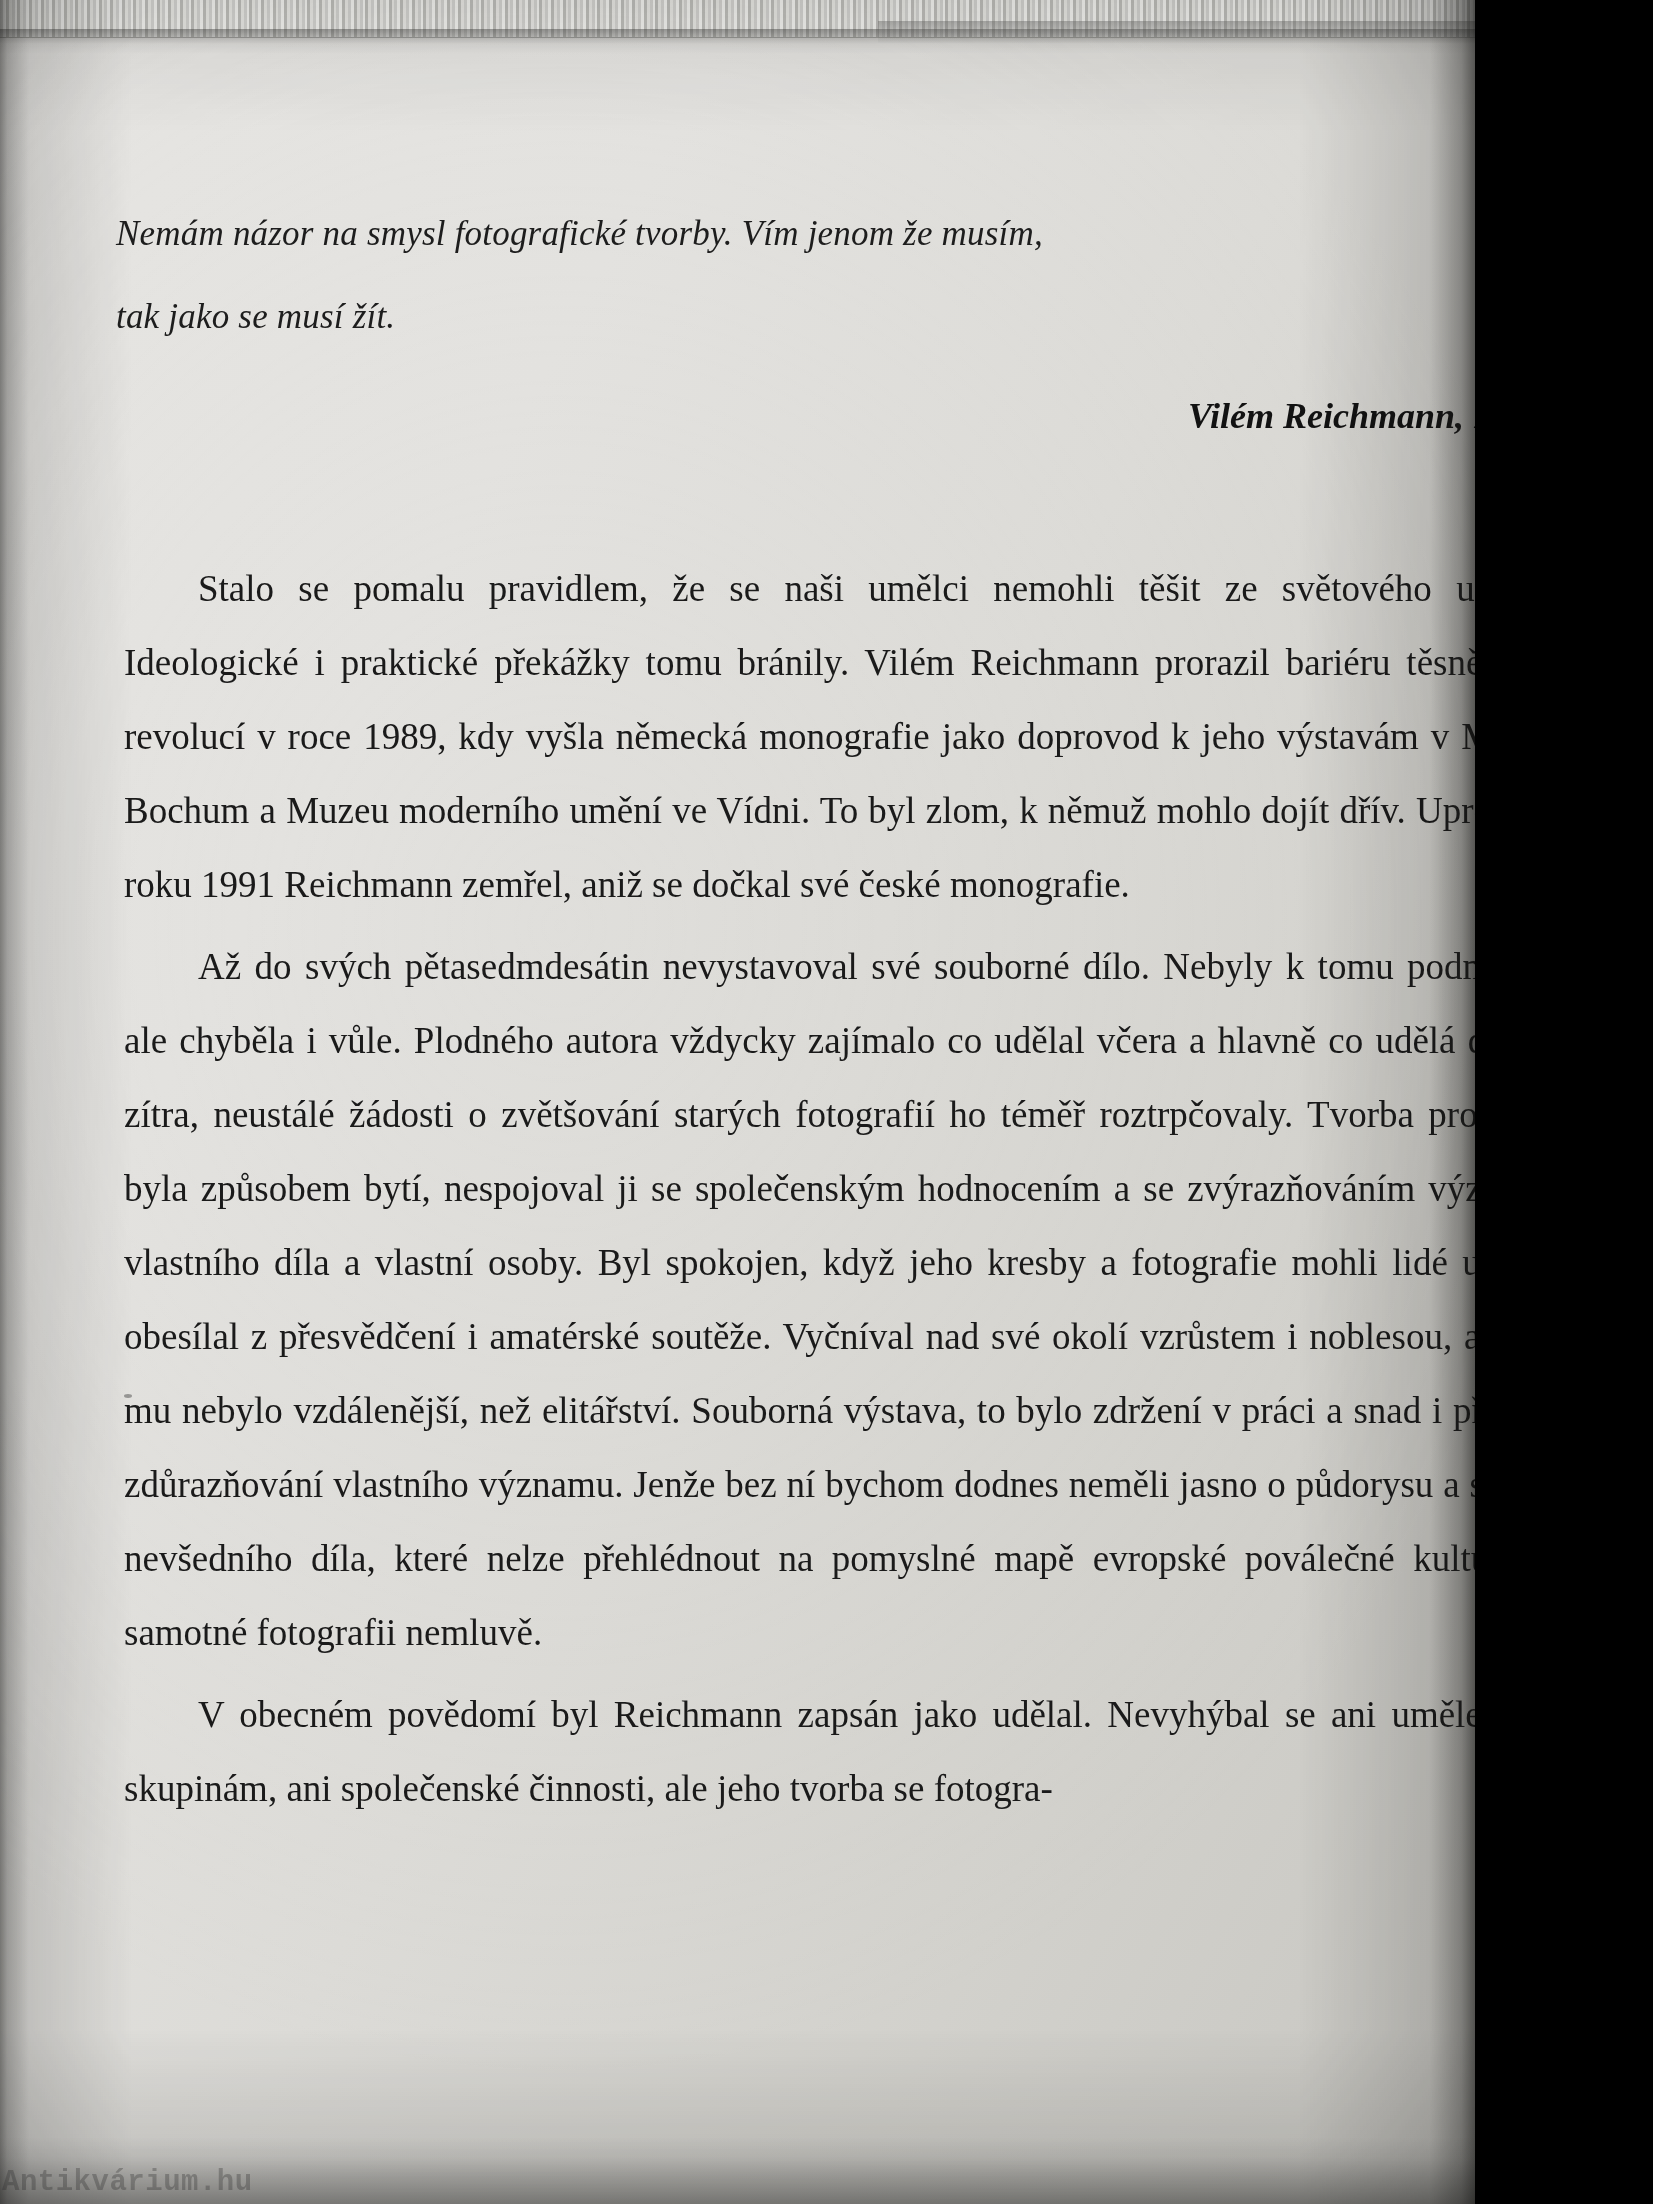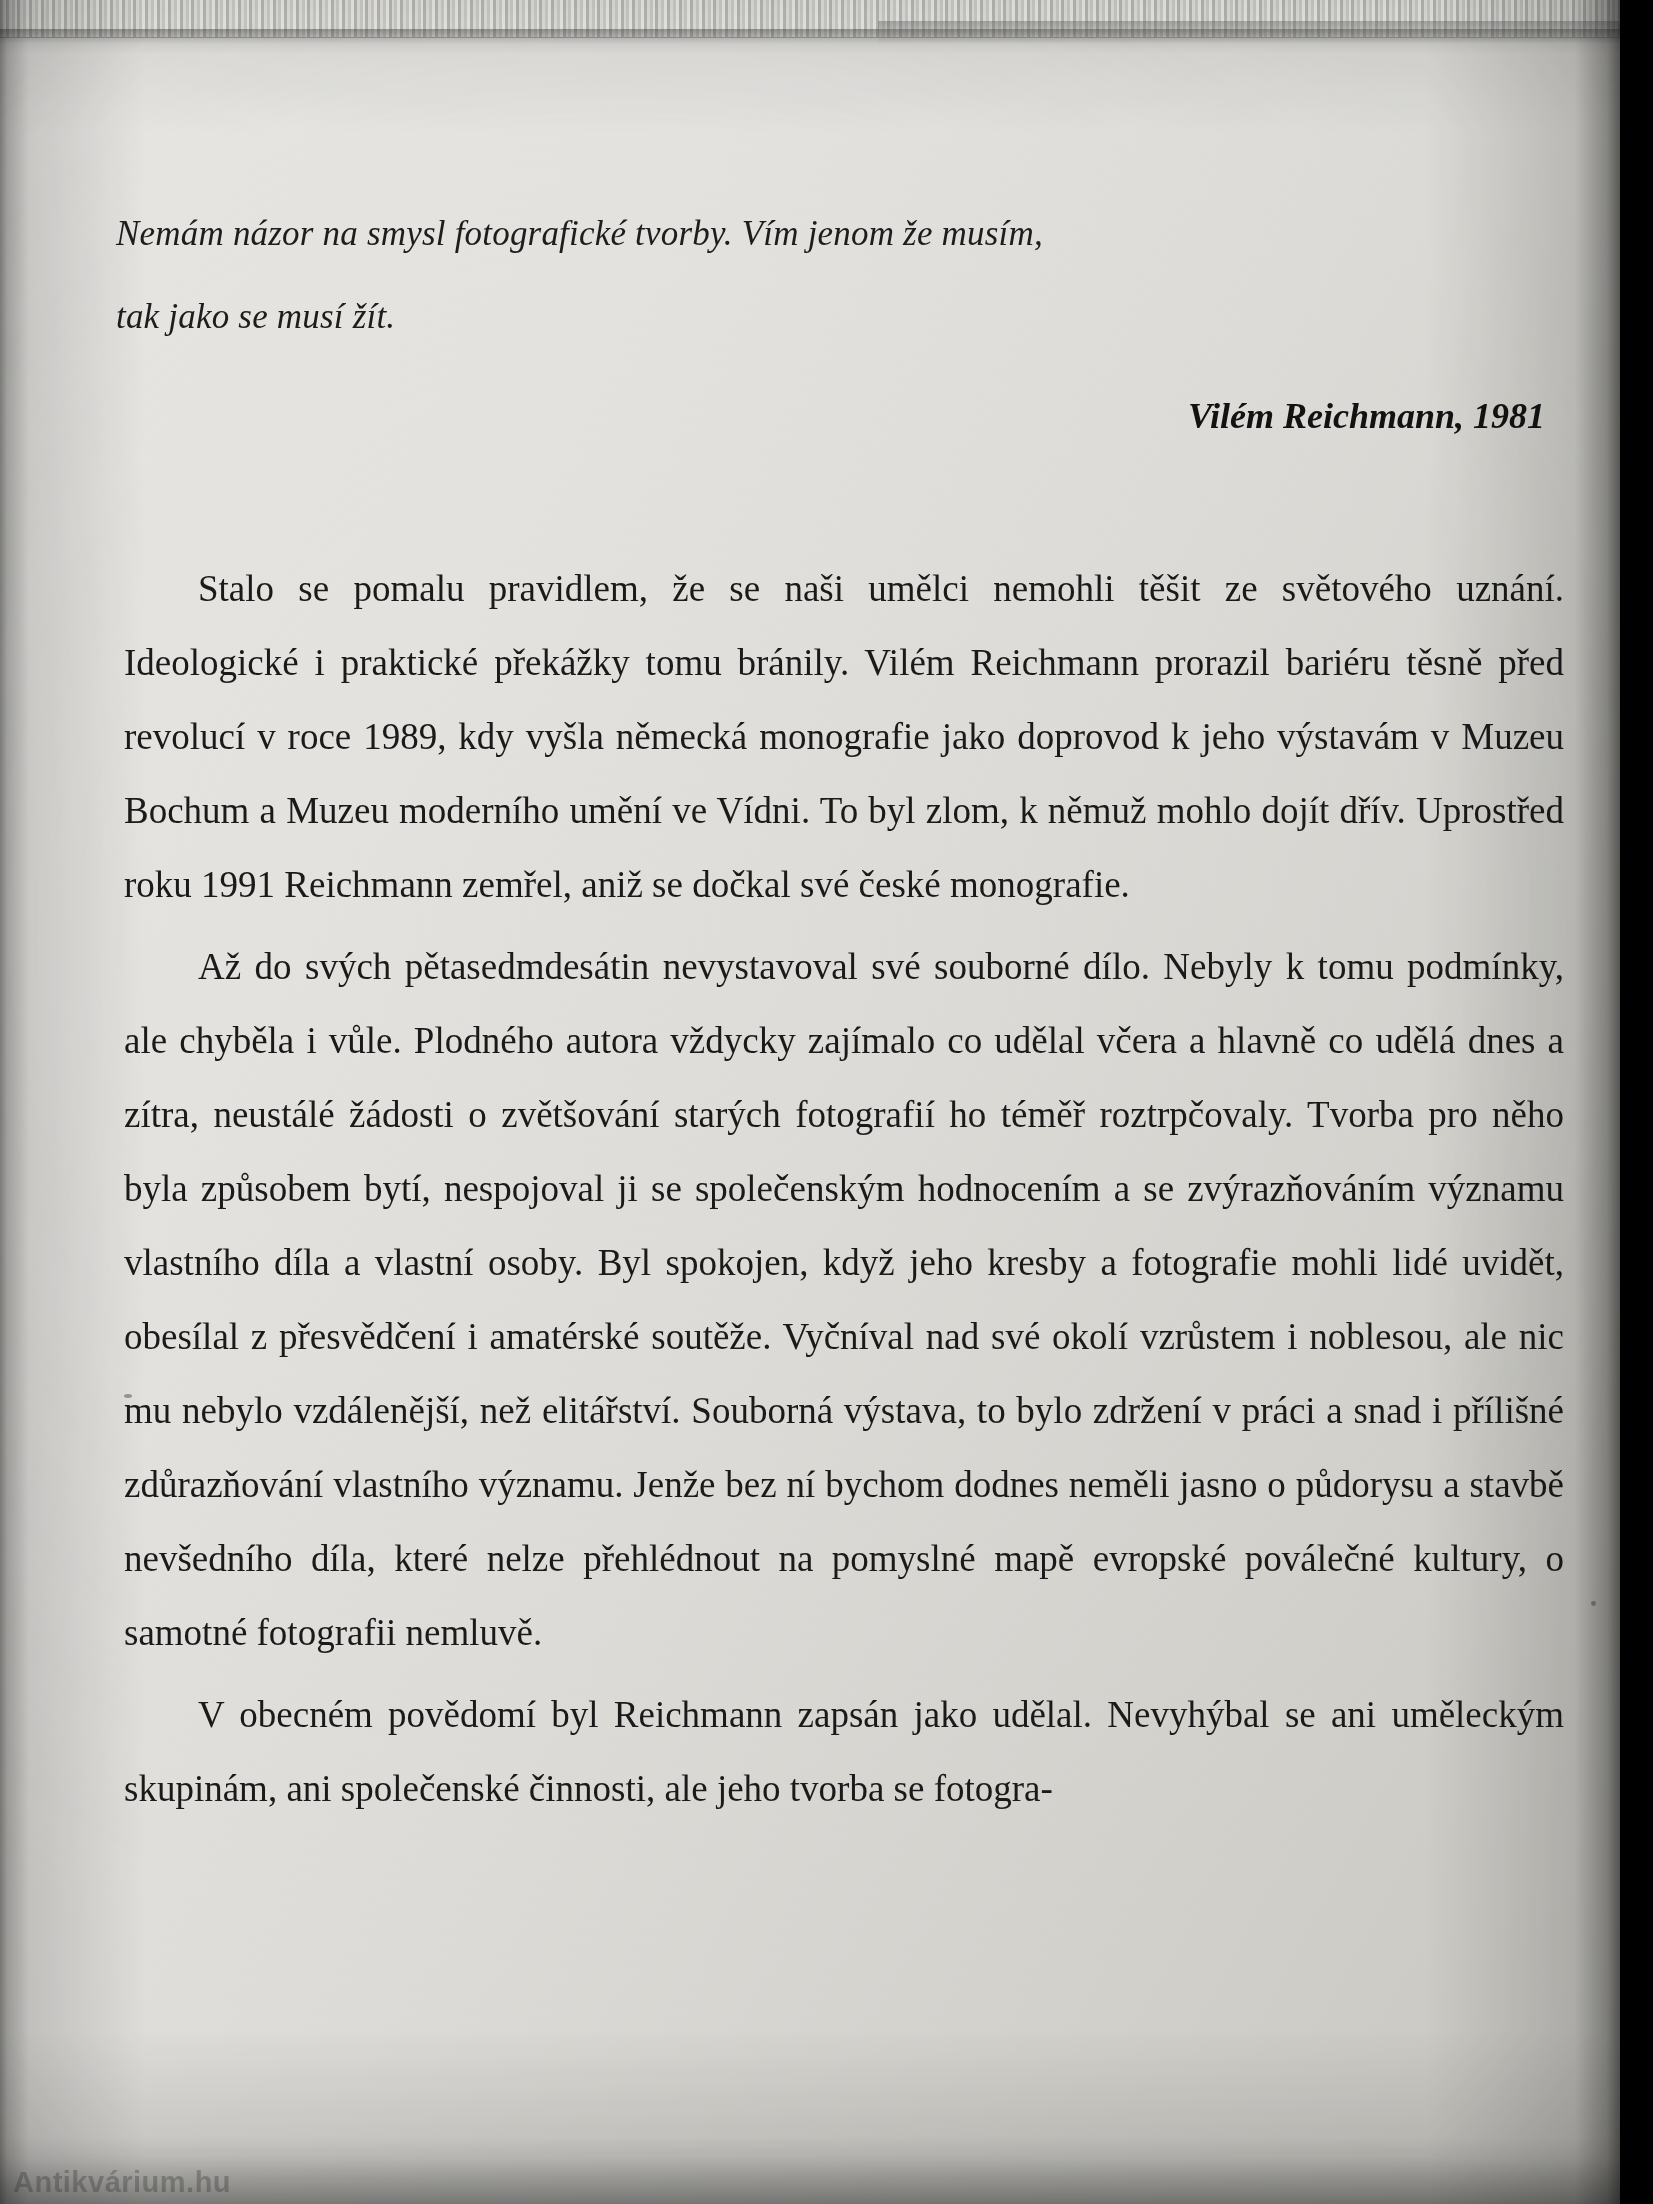--- a/index.html
+++ b/index.html
@@ -7,27 +7,28 @@
     padding: 0;
     background: #000;
   }
   body {
     width: 1654px;
     height: 2205px;
     overflow: hidden;
   }
   .page {
     position: relative;
-    width: 1620px;
+    width: 1430px;
     height: 2205px;
     background: #d8d8d6;
     background: linear-gradient(118deg, #e6e5e2 0%, #e3e2df 28%, #dcdbd7 52%, #d2d1cc 76%, #c7c6c1 100%);
     overflow: hidden;
     font-family: "Liberation Serif", "DejaVu Serif", serif;
     color: #191919;
+    padding-left: 45px;
   }
   
   .vignette {
     position: absolute;
     inset: 0;
     pointer-events: none;
     background:
       radial-gradient(ellipse 120% 90% at 38% 42%, rgba(255,255,255,0.30) 0%, rgba(255,255,255,0.0) 58%),
       linear-gradient(90deg, rgba(0,0,0,0.20) 0%, rgba(0,0,0,0.0) 9%, rgba(0,0,0,0.0) 88%, rgba(0,0,0,0.22) 100%),
       linear-gradient(180deg, rgba(0,0,0,0.10) 0%, rgba(0,0,0,0.0) 6%, rgba(0,0,0,0.0) 92%, rgba(0,0,0,0.18) 100%);
@@ -132,23 +133,23 @@
   }
   .body-text p + p {
     margin-top: 0;
   }
   .body-text p.last {
     
   }
 
   .watermark {
     position: absolute;
-    left: 13px;
+    left: 2px;
     bottom: 5.8px;
-    font-family: Liberation Sans, sans-serif;
+    font-family: Liberation Mono, monospace;
     font-size: 29px;
     font-weight: bold;
     color: rgba(40,40,40,0.30);
     letter-spacing: 0.5px;
   }
   .speck {
     position: absolute;
     background: rgba(90,90,88,0.55);
     border-radius: 50%;
   }

